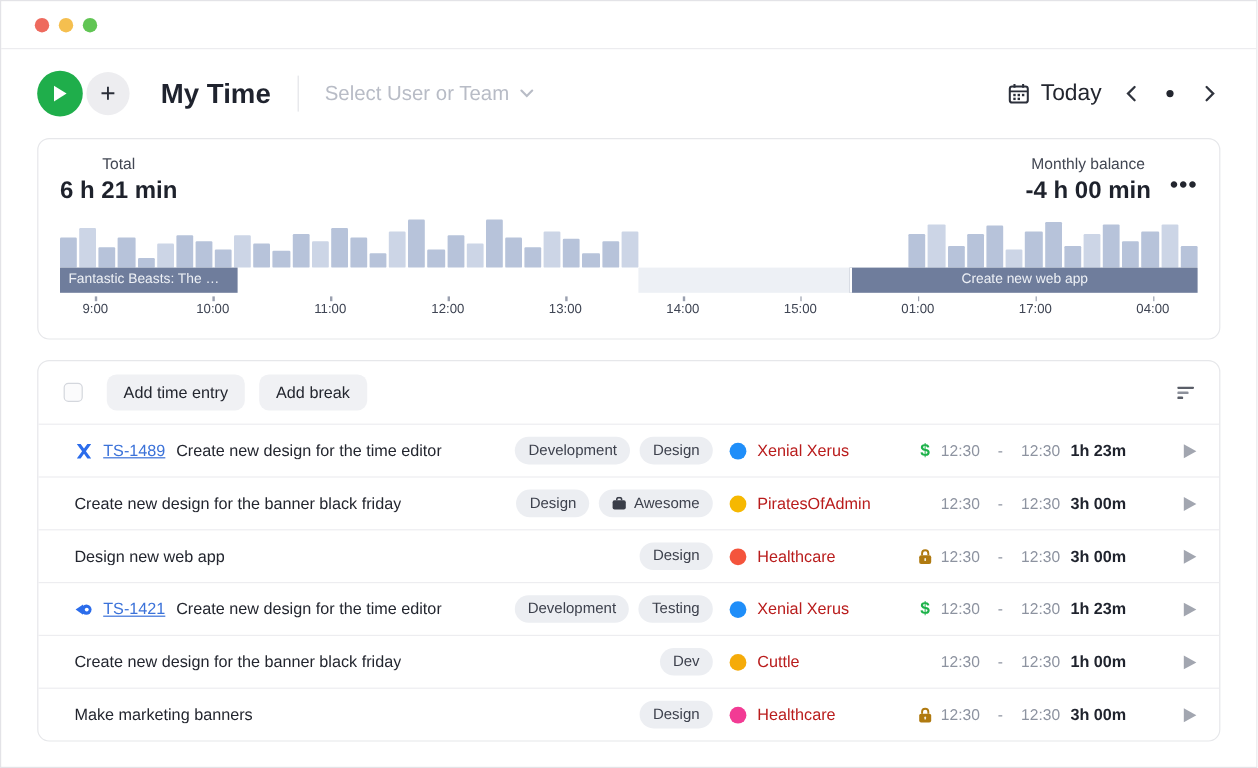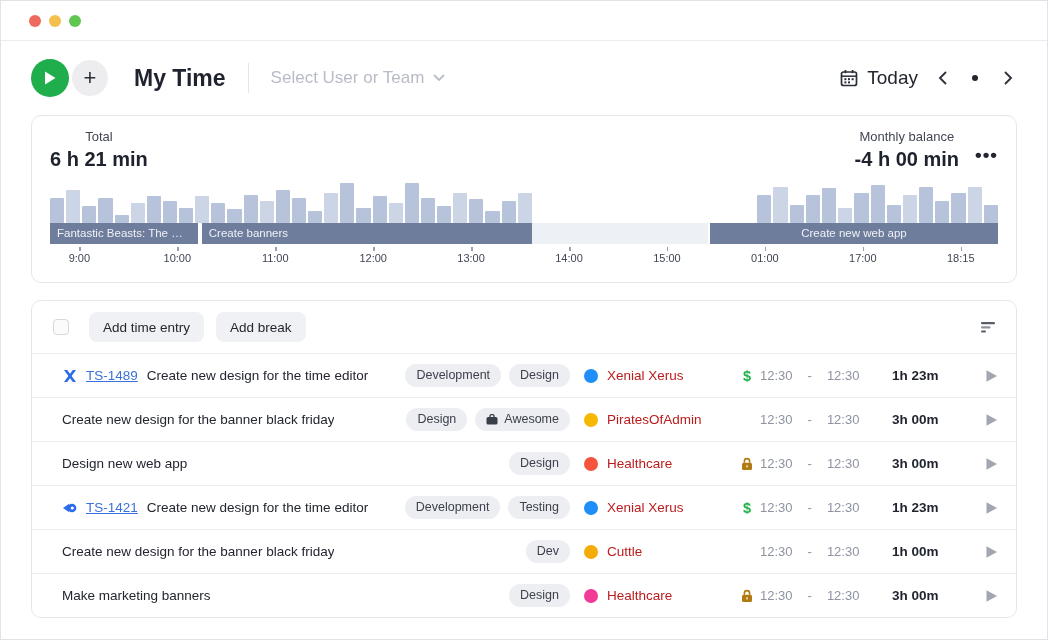--- a/index.html
+++ b/index.html
@@ -55,21 +55,21 @@
   .ticket{font-size:13.5px;color:#3b72d9;text-decoration:underline;margin-right:9px;white-space:nowrap;cursor:pointer;}
   .row-title{font-size:13.5px;color:#23262f;white-space:nowrap;overflow:hidden;text-overflow:ellipsis;}
   .tags{margin-left:auto;display:flex;gap:8px;align-items:center;flex:none;}
   .tag{background:#eceef2;border-radius:20px;padding:4px 11px 5px;font-size:12.5px;color:#3d414d;display:flex;align-items:center;gap:6px;white-space:nowrap;}
   .client{width:150px;display:flex;align-items:center;gap:9px;margin-left:14px;flex:none;}
   .dot{width:14px;height:14px;border-radius:50%;flex:none;}
   .client-name{font-size:13.5px;color:#b91c1c;white-space:nowrap;overflow:hidden;text-overflow:ellipsis;}
   .billable{width:26px;display:flex;justify-content:center;flex:none;}
   .dollar{color:#1db24a;font-weight:700;font-size:14.5px;}
   .times{width:108px;display:flex;gap:15px;font-size:13px;color:#8d93a0;flex:none;}
-  .duration{width:72px;font-size:13.5px;font-weight:700;color:#1f232d;flex:none;margin-left:24px;}
+  .duration{width:72px;font-size:13.5px;font-weight:700;color:#1f232d;flex:none;}
   .row-play{width:34px;display:flex;justify-content:flex-end;flex:none;cursor:pointer;}
 </style>
 </head>
 <body>
 
 <div class="app">
 
   <div class="titlebar">
     <span class="tl" style="background: rgb(238, 106, 94);"></span>
     <span class="tl" style="background: rgb(245, 191, 79);"></span>
@@ -190,21 +190,20 @@
           <div class="bar" style="height: 38px;"></div>
           <div class="bar" style="height: 18px;"></div>
           <div class="bar light" style="height: 28px;"></div>
           <div class="bar" style="height: 36px;"></div>
           <div class="bar" style="height: 22px;"></div>
           <div class="bar" style="height: 30px;"></div>
           <div class="bar light" style="height: 36px;"></div>
           <div class="bar" style="height: 18px;"></div>
         </div>
         <div class="seg" style="left: 0%; width: 15.6%;">Fantastic Beasts: The Crimes...</div>
-        <div class="seg" style="left: 15.8%; width: 35%; border-left: 2px solid rgb(255, 255, 255);">Create banners</div>
         <div class="seg gap" style="left: 50.8%; width: 18.6%;"></div>
         <div class="seg center" style="left: 69.4%; width: 30.6%; border-left: 2px solid rgb(255, 255, 255);">Create new web app</div>
         <div class="tickline" style="left: 3.1%;"></div>
         <div class="ticklabel" style="left: 3.1%;">9:00</div>
         <div class="tickline" style="left: 13.43%;"></div>
         <div class="ticklabel" style="left: 13.43%;">10:00</div>
         <div class="tickline" style="left: 23.76%;"></div>
         <div class="ticklabel" style="left: 23.76%;">11:00</div>
         <div class="tickline" style="left: 34.09%;"></div>
         <div class="ticklabel" style="left: 34.09%;">12:00</div>
@@ -212,21 +211,21 @@
         <div class="ticklabel" style="left: 44.42%;">13:00</div>
         <div class="tickline" style="left: 54.75%;"></div>
         <div class="ticklabel" style="left: 54.75%; text-align: center;">14:00</div>
         <div class="tickline" style="left: 65.08%;"></div>
         <div class="ticklabel" style="left: 65.08%;">15:00</div>
         <div class="tickline" style="left: 75.41%;"></div>
         <div class="ticklabel" style="left: 75.41%;">01:00</div>
         <div class="tickline" style="left: 85.74%;"></div>
         <div class="ticklabel" style="left: 85.74%;">17:00</div>
         <div class="tickline" style="left: 96.07%;"></div>
-        <div class="ticklabel" style="left: 96.07%;">18:15</div>
+        <div class="ticklabel" style="left: 96.07%;">04:00</div>
       </div>
   </div>
 
   <div class="card table-card">
     <div class="table-header">
       <div class="checkbox"></div>
       <div class="btn">Add time entry</div>
       <div class="btn">Add break</div>
       <div class="filter-btn">
         <span style="display:flex">

